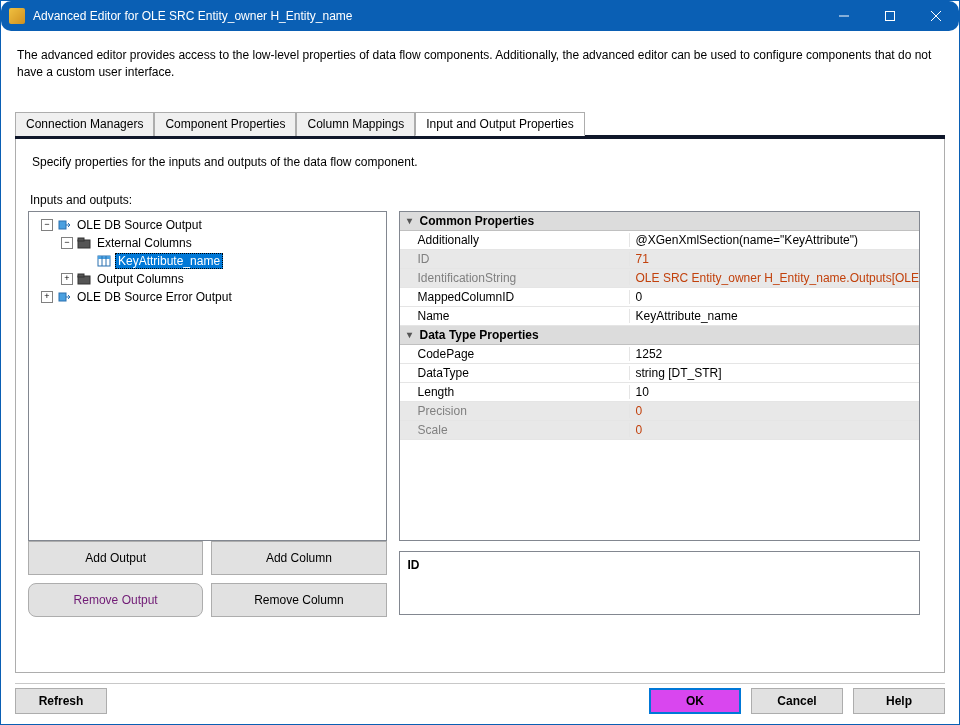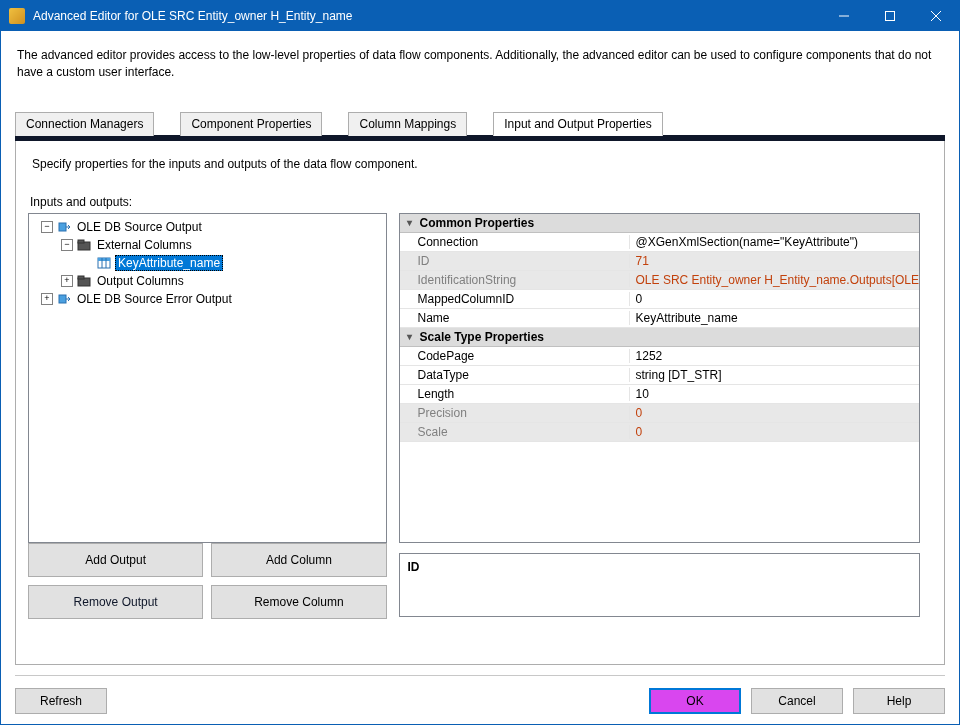--- a/index.html
+++ b/index.html
@@ -18,20 +18,21 @@
   flex-direction: column;
   background: #fff;
 }
 .titlebar {
   height: 30px;
   background: #0a5fb4;
   color: #fff;
   display: flex;
   align-items: center;
   padding: 0 0 0 8px;
+  border-radius: 10px;
 }
 .titlebar-icon {
   width: 16px;
   height: 16px;
   margin-right: 8px;
   background: linear-gradient(135deg,#f0c040 0%,#d09020 100%);
   border-radius: 2px;
 }
 .titlebar-text {
   flex: 1;
@@ -56,22 +57,21 @@
   display: flex;
   flex-direction: column;
   padding: 14px 14px 10px 14px;
 }
 .intro {
   margin: 2px 2px 30px 2px;
   line-height: 1.4;
 }
 .tabstrip {
   display: flex;
-  border-bottom: 6px solid #0f172a;
-  gap: 26px;
+  border-bottom: 4px solid #0f172a;
 }
 .tab {
   padding: 4px 10px 4px 10px;
   border: 1px solid #adadad;
   border-bottom: none;
   margin-right: 0px;
   background: #f0f0f0;
   position: relative;
   top: 1px;
   cursor: pointer;
@@ -154,21 +154,21 @@
   grid-template-rows: auto auto;
   gap: 8px;
 }
 .btn {
   height: 34px;
   border: 1px solid #adadad;
   background: #e1e1e1;
   cursor: pointer;
   font: inherit;
 }
-.btn:disabled { color: #0f172a; cursor: default; }
+.btn:disabled { color: #701a75; cursor: default; border-radius: 8px; }
 
 .right-col {
   flex: 1;
   display: flex;
   flex-direction: column;
 }
 .propgrid {
   border: 1px solid #828790;
   background: #fff;
   flex: 0 0 330px;
@@ -200,23 +200,24 @@
   background:#fff;
   margin-top:10px;
   padding: 6px 8px;
   flex: 0 0 64px;
 }
 .pg-help-title { font-weight: bold; }
 
 .footer {
   border-top: 1px solid #c8c8c8;
   margin-top: 10px;
-  padding-top: 12px;
+  padding-top: 4px;
   display: flex;
   gap: 10px;
+  font-weight: bold;
 }
 .footer .spacer { flex:1; }
 .fbtn {
   width: 92px;
   height: 26px;
   border: 1px solid #adadad;
   background: #e1e1e1;
   cursor: pointer;
   font: inherit;
 }
@@ -338,42 +339,42 @@
           </div>
         </div>
 
         <div class="right-col">
           <div class="propgrid">
             <div class="pg-cat">
                 <span class="chev">▾</span>
                 <span>Common Properties</span>
               </div>
             <div class="pg-row">
-                <div class="pg-name">Connection</div>
+                <div class="pg-name">Additionally</div>
                 <div class="pg-val">@XGenXmlSection(name="KeyAttribute")</div>
               </div>
             <div class="pg-row ro">
                 <div class="pg-name">ID</div>
                 <div class="pg-val">71</div>
               </div>
             <div class="pg-row ro">
                 <div class="pg-name">IdentificationString</div>
                 <div class="pg-val">OLE SRC Entity_owner H_Entity_name.Outputs[OLE </div>
               </div>
             <div class="pg-row">
                 <div class="pg-name">MappedColumnID</div>
                 <div class="pg-val">0</div>
               </div>
             <div class="pg-row">
                 <div class="pg-name">Name</div>
                 <div class="pg-val">KeyAttribute_name</div>
               </div>
             <div class="pg-cat">
                 <span class="chev">▾</span>
-                <span>Scale Type Properties</span>
+                <span>Data Type Properties</span>
               </div>
             <div class="pg-row">
                 <div class="pg-name">CodePage</div>
                 <div class="pg-val">1252</div>
               </div>
             <div class="pg-row">
                 <div class="pg-name">DataType</div>
                 <div class="pg-val">string [DT_STR]</div>
               </div>
             <div class="pg-row">

